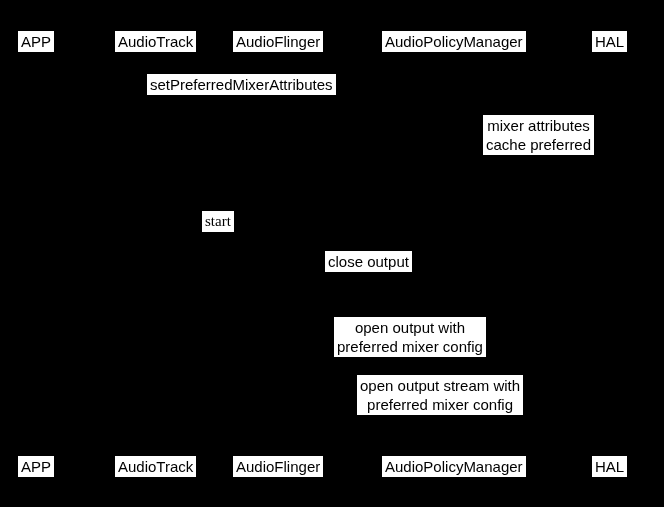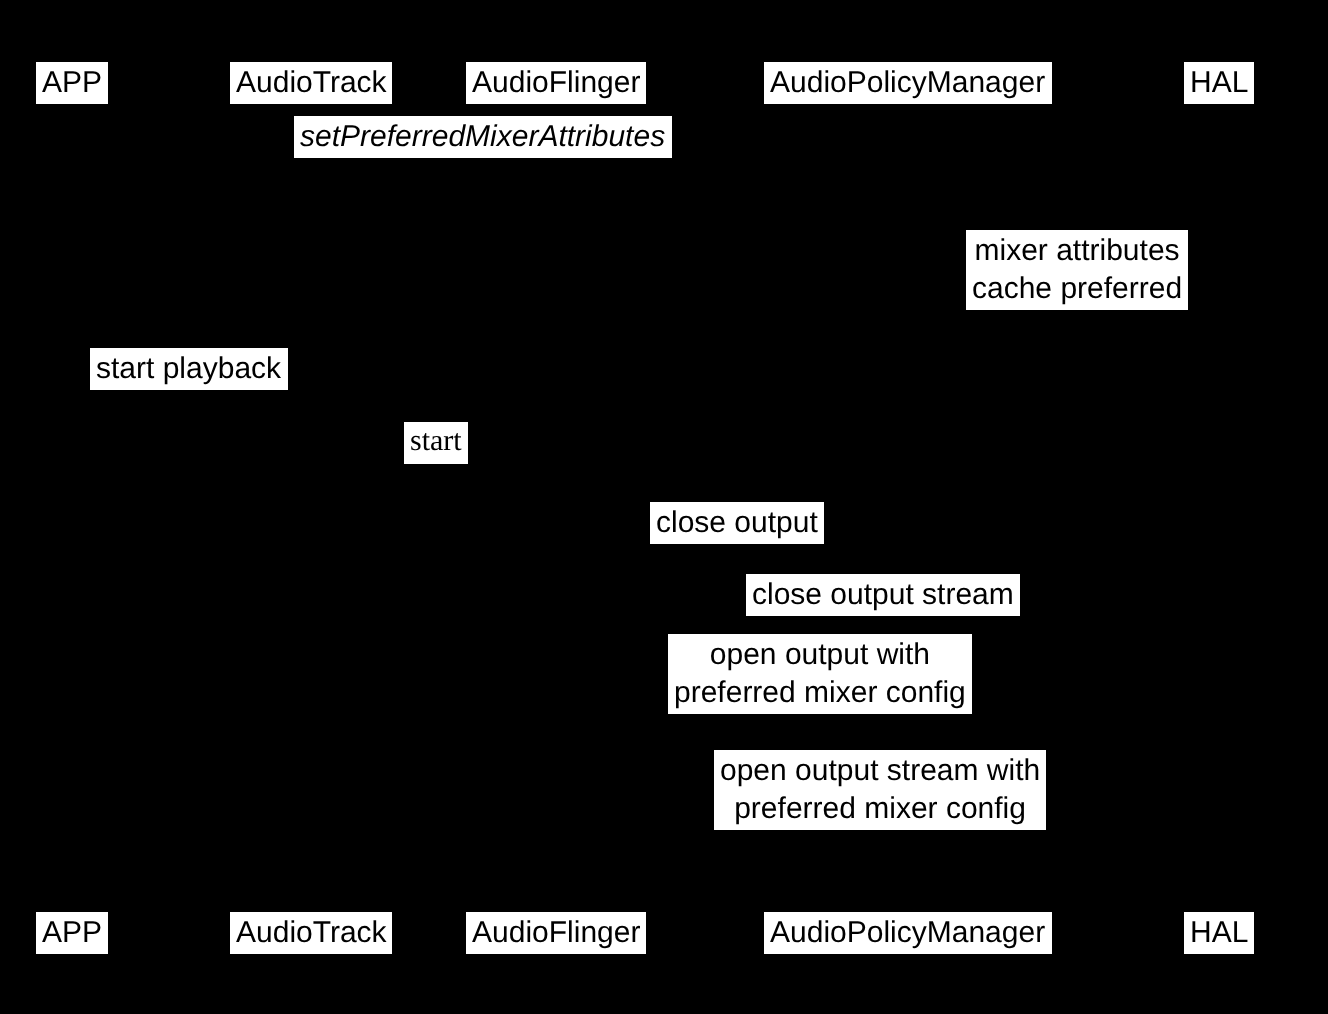--- a/index.html
+++ b/index.html
@@ -33,21 +33,21 @@
   #actor-top-2 { left: 233px; top: 31px; }
   #actor-top-3 { left: 382px; top: 31px; }
   #actor-top-4 { left: 592px; top: 31px; }
   
   #actor-bot-0 { left: 18px;  top: 456px; }
   #actor-bot-1 { left: 115px; top: 456px; }
   #actor-bot-2 { left: 233px; top: 456px; }
   #actor-bot-3 { left: 382px; top: 456px; }
   #actor-bot-4 { left: 592px; top: 456px; }
   
-  #msg-0 { left: 147px; top: 58px; font-style: italic; }
+  #msg-0 { left: 147px; top: 74px; }
   #msg-1 { left: 483px; top: 115px; }
   #msg-2 { left: 45px;  top: 174px; }
   #msg-3 { left: 202px; top: 211px; font-family: Liberation Serif, serif; }
   #msg-4 { left: 325px; top: 251px; text-align: center; }
   #msg-5 { left: 373px; top: 287px; }
   #msg-6 { left: 290px; top: 317px; margin-left: 44px; }
   #msg-7 { left: 357px; top: 375px; }
   .line { display: block; }
 </style>
 </head>
@@ -61,27 +61,25 @@
   <div class="lbl" id="actor-top-3">AudioPolicyManager</div>
   <div class="lbl" id="actor-top-4">HAL</div>
 
   <div class="lbl" id="msg-0">setPreferredMixerAttributes</div>
 
   <div class="lbl" id="msg-1">
     <span class="line">mixer attributes</span>
     <span class="line">cache preferred</span>
   </div>
 
-  <div class="lbl" id="msg-2">start playback</div>
 
   <div class="lbl" id="msg-3">start</div>
 
   <div class="lbl" id="msg-4">close output</div>
 
-  <div class="lbl" id="msg-5">close output stream</div>
 
   <div class="lbl" id="msg-6">
     <span class="line">open output with</span>
     <span class="line">preferred mixer config</span>
   </div>
 
   <div class="lbl" id="msg-7">
     <span class="line">open output stream with</span>
     <span class="line">preferred mixer config</span>
   </div>

